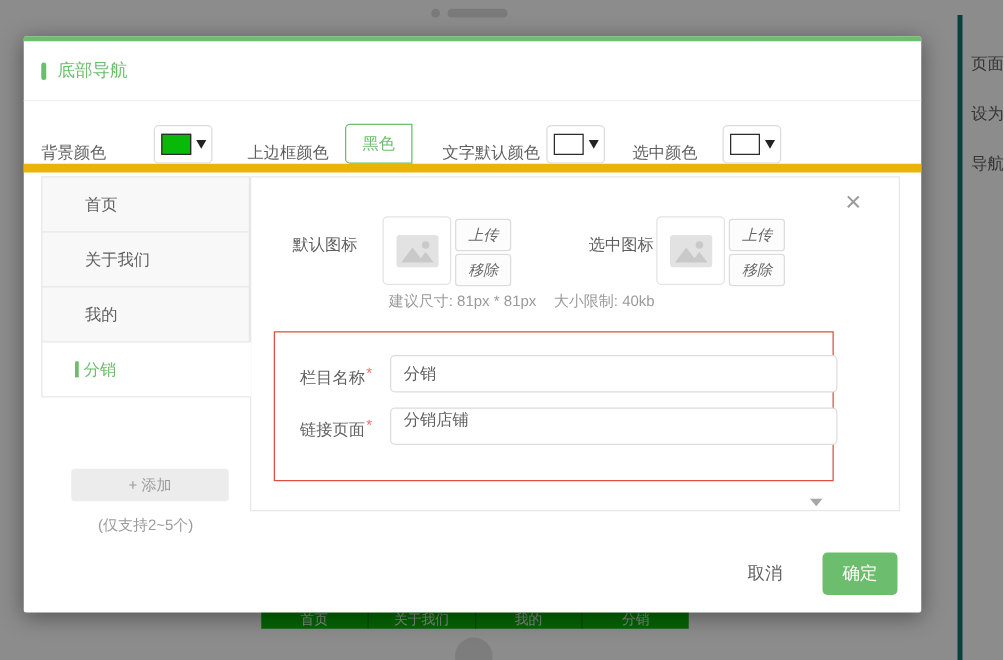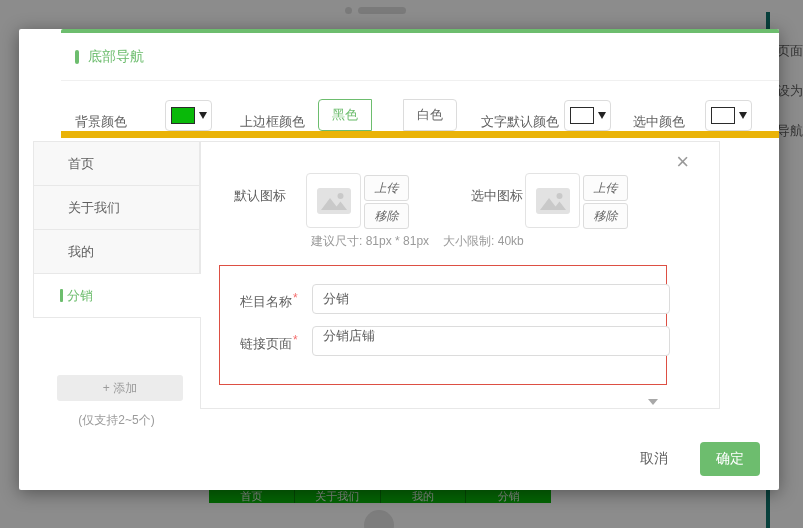--- a/index.html
+++ b/index.html
@@ -12,21 +12,21 @@
   .bg-right-item{position:absolute;left:7px;font-size:13px;color:#5f5f5f;white-space:nowrap;}
   .bg-nav{position:absolute;left:209px;top:489px;width:342px;height:14px;display:flex;}
   .bg-nav-item{flex:1;display:flex;align-items:center;justify-content:center;font-size:11px;
                color:rgba(255,255,255,0.92);border-left:1px solid rgba(0,0,0,0.28);overflow:hidden;line-height:14px;}
   .bg-nav-item:first-child{border-left:none;}
   .bg-circle{position:absolute;left:364px;top:510px;width:30px;height:30px;border-radius:50%;background:#e3e3e3;}
   
   .overlay{position:absolute;inset:0;background:rgba(0,0,0,0.45);}
   
   .modal{position:absolute;left:19px;top:29px;width:718px;height:461px;background:#fff;border-radius:2px;
-         box-shadow:0 3px 18px rgba(0,0,0,0.4);padding-left:42px;}
+         box-shadow:0 3px 18px rgba(0,0,0,0.4);}
   .modal-topbar{height:4px;background:#6dbd6e;border-radius:2px 2px 0 0;}
   .modal-header{height:47px;display:flex;align-items:center;padding:0 14px;border-bottom:1px solid #f0f0f0;}
   .title-accent{width:4px;height:14px;background:#6dbd6e;border-radius:2px;margin-right:9px;}
   .modal-title{font-size:14px;color:#6dbd6e;}
   
   .color-row{height:50px;display:flex;align-items:flex-end;padding:0 14px;border-bottom:7px solid #eab308;
              font-size:13px;color:#5f5f5f;font-family:Liberation Serif, serif;}
   .picker{width:47px;height:31px;border:1px solid #dcdcdc;border-radius:4px;background:#fff;
           display:flex;align-items:center;justify-content:center;gap:4px;cursor:pointer;box-sizing:border-box;}
   .swatch{width:24px;height:17px;border:1px solid #2b2b2b;box-sizing:border-box;}
@@ -108,21 +108,20 @@
 
     <div class="color-row">
       <span>背景颜色</span>
       <div class="picker ml38">
         <span class="swatch" style="background-color: rgb(9, 185, 9);"></span>
         <span class="caret-black"></span>
       </div>
       <span class="ml28">上边框颜色</span>
       <div class="seg-group ml11">
         <div class="seg first active">黑色</div>
-        <div class="seg last">白色</div>
       </div>
       <span class="ml24">文字默认颜色</span>
       <div class="picker ml5">
         <span class="swatch" style="background-color: rgb(255, 255, 255);"></span>
         <span class="caret-black"></span>
       </div>
       <span class="ml22">选中颜色</span>
       <div class="picker ml20">
         <span class="swatch" style="background-color: rgb(255, 255, 255);"></span>
         <span class="caret-black"></span>

